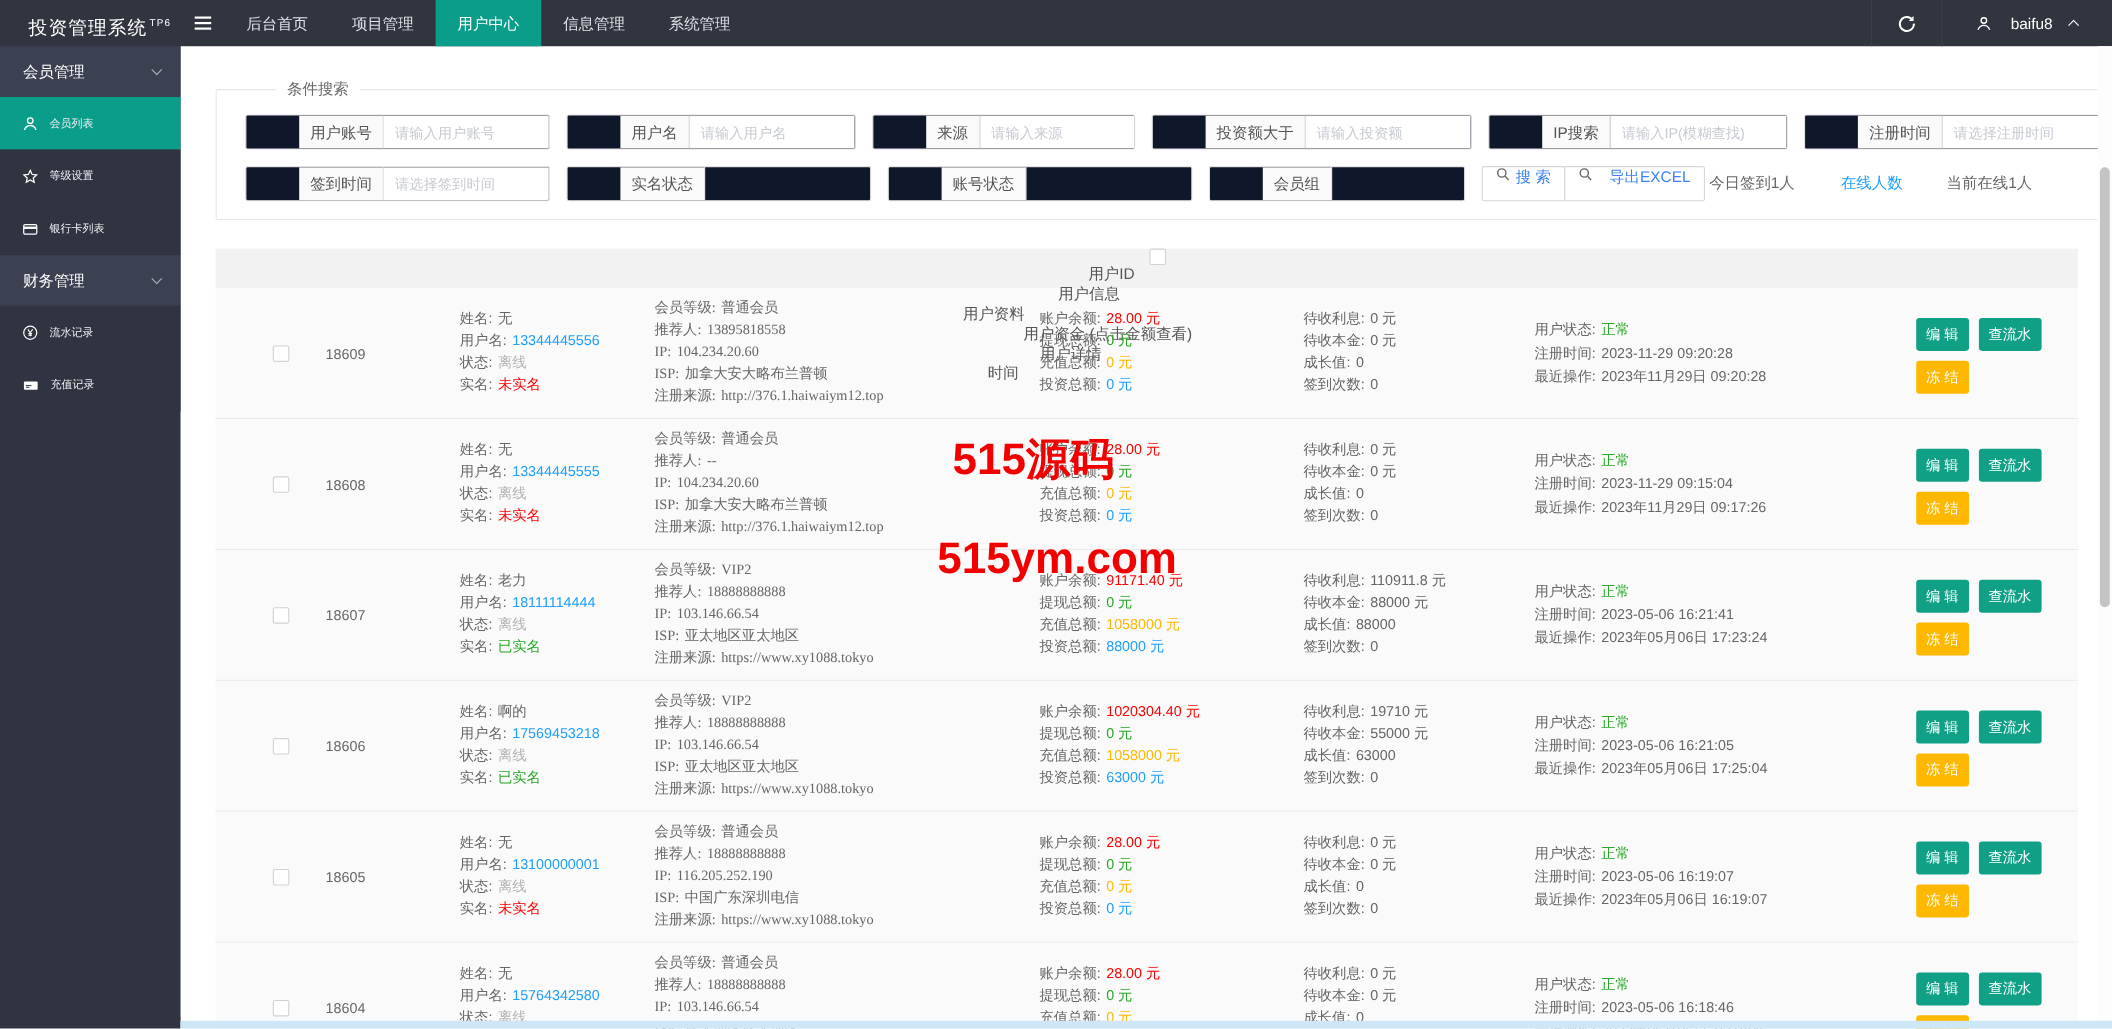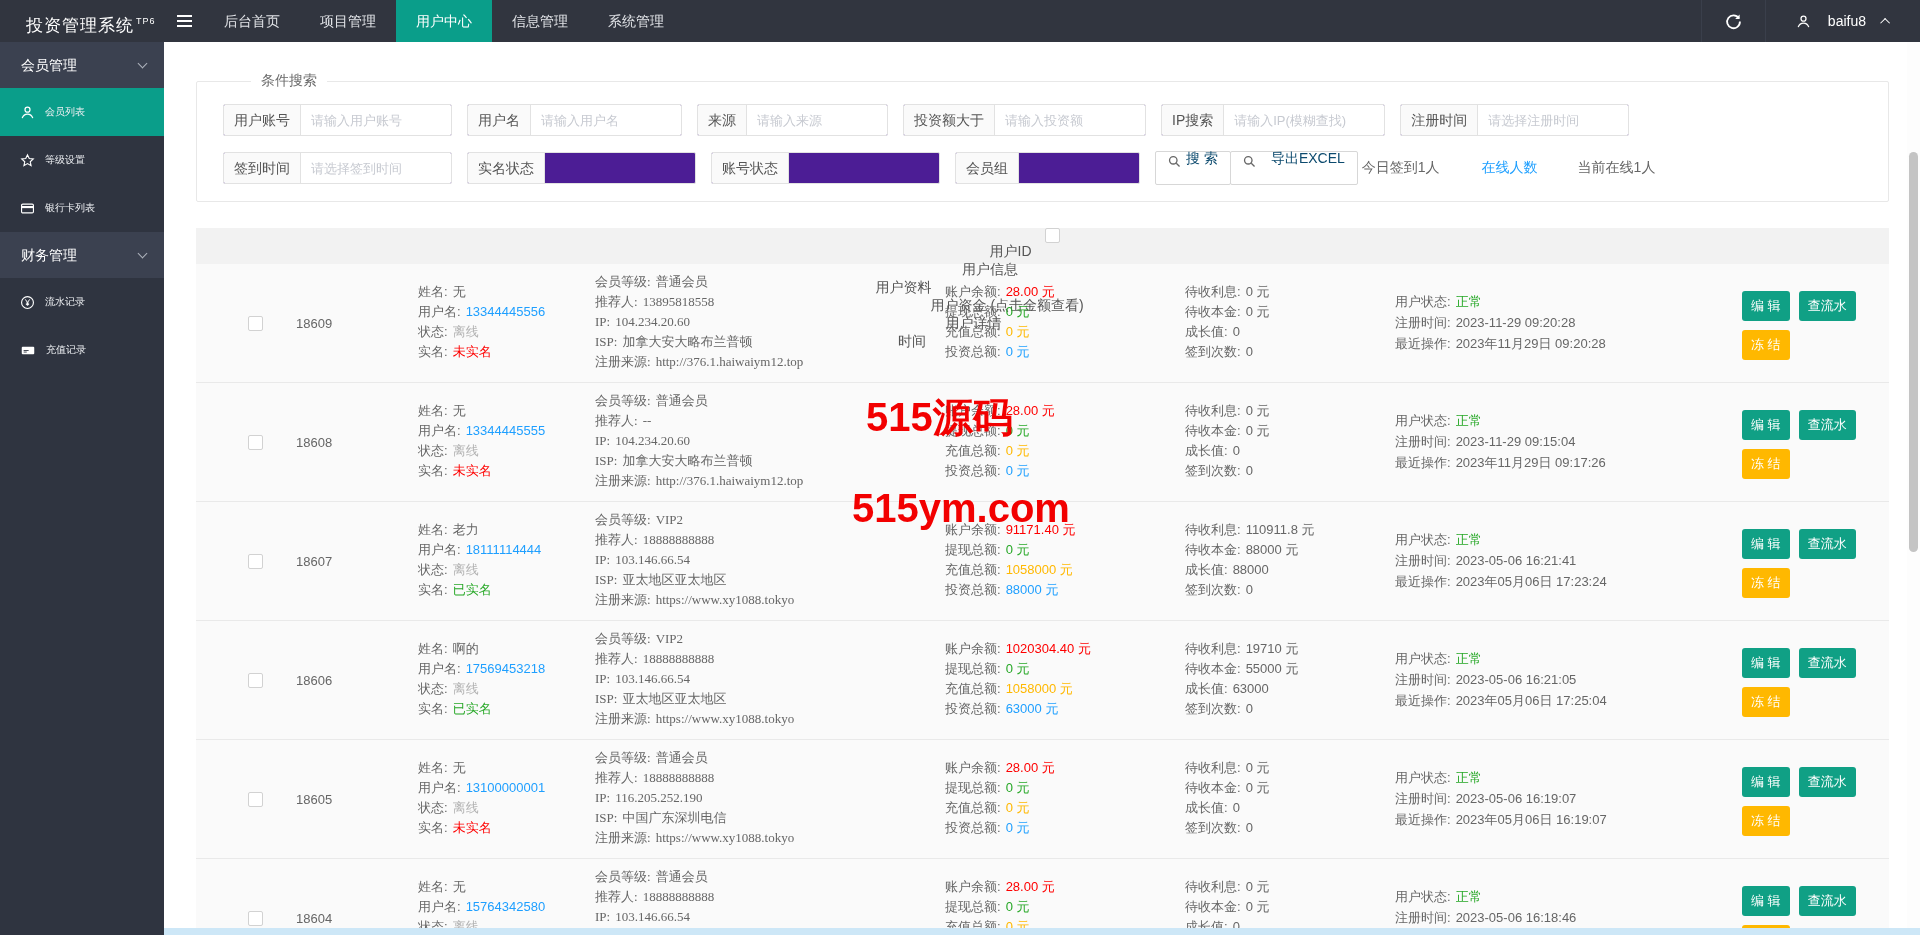--- a/index.html
+++ b/index.html
@@ -40,31 +40,31 @@
 
   
   .main { position:fixed; left:164px; top:42px; width:1756px; height:893px; background:#fff; overflow:hidden; }
 
   fieldset.search { margin:30px 31px 0 32px; border:1px solid #e8e8e8; border-radius:2px;
     padding:12px 0 16px 26px; }
   fieldset.search legend { margin-left:28px; padding:0 10px; font-size:14px; color:#6a6a6a; }
   .frow { display:flex; align-items:center; margin-top:2px; }
   .frow + .frow { margin-top:15px; }
   .igroup { display:flex; height:32px; border:1px solid #e2e2e2; border-radius:2px;
-    margin-right:15px; background:#4c1d95; overflow:hidden; }
+    margin-right:15px; background:#0f172a; overflow:hidden;padding-left:48px; }
   .ilbl { background:#fafafa; border-right:1px solid #e2e2e2; padding:0 10px; line-height:30px;
     font-size:14px; color:#555; white-space:nowrap; }
   .iinput { border:0; outline:none; padding:0 10px; font-size:13px; color:#333; height:30px; }
   .iinput::placeholder { color:#c7cad1; }
   .w150{width:150px} .w140{width:140px} .w160{width:160px} .w120{width:120px}
   .iselect { display:flex; align-items:center; justify-content:space-between; padding:0 8px 0 10px;
     font-size:13px; color:#999; cursor:pointer;margin-top:41px; }
   .iselect .sc { color:#c0c0c0; font-size:9px; margin-left:8px; }
   .btn-plain { height:32px; border:1px solid #d7d7d7; background:#fff; border-radius:2px;
-    padding:16px 12px; font-size:14px; color:#0c4a6e; display:flex; align-items:flex-end; gap:5px;
+    padding:0 12px; font-size:14px; color:#3b82f6; display:flex; align-items:flex-start; gap:5px;
     cursor:pointer; }
   .btn-plain + .btn-plain { margin-left:-1px;gap:15px; }
   .stat { font-size:14px; color:#666; white-space:nowrap; }
   .stat.today { margin-left:4px; }
   .stat.link { color:#1e9fff; margin-left:42px; cursor:pointer; }
   .stat.now { margin-left:40px; }
 
   
   .table { margin:26px 31px 0 32px; }
   .thead { display:flex; height:36px; align-items:center; background:#f2f2f2;

